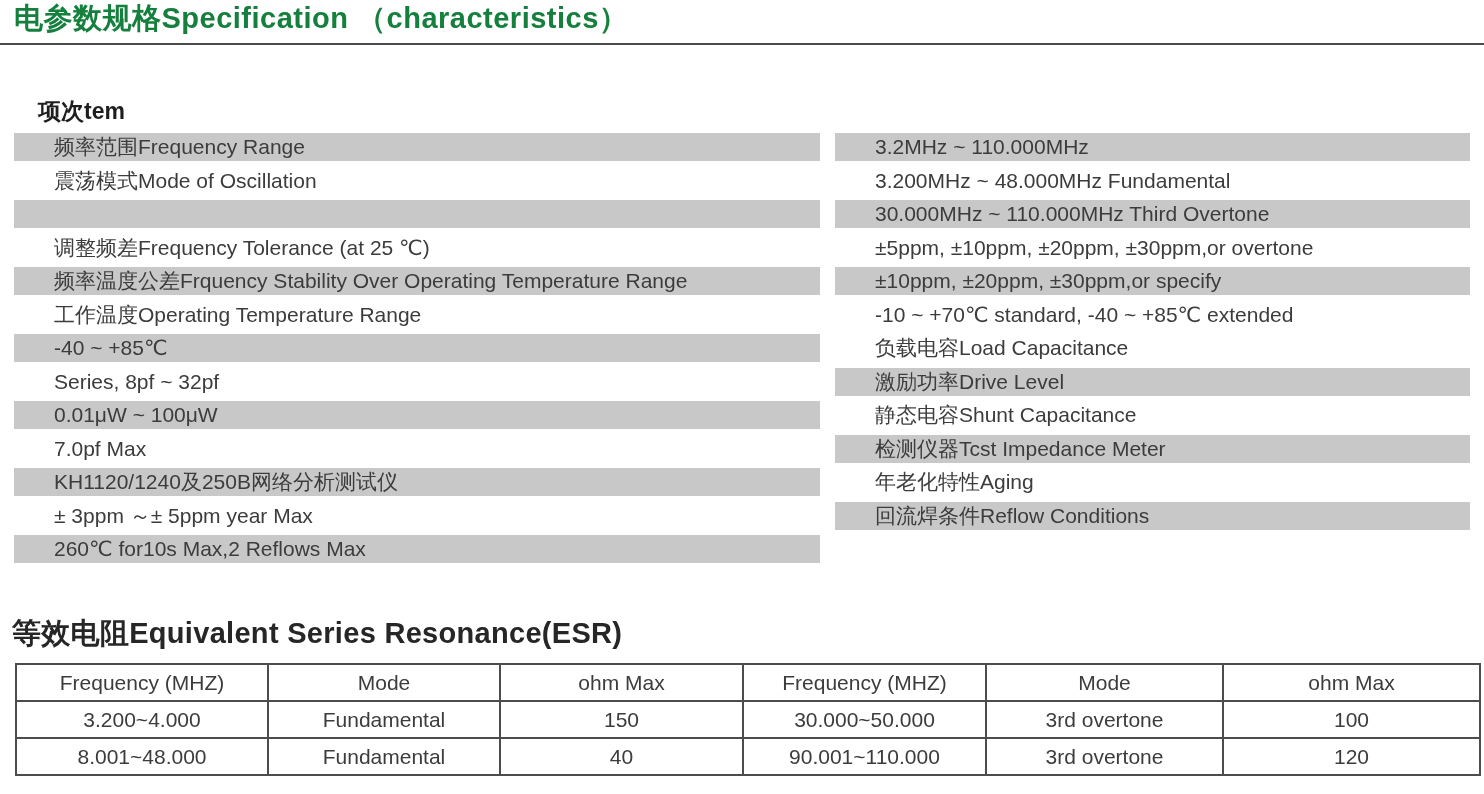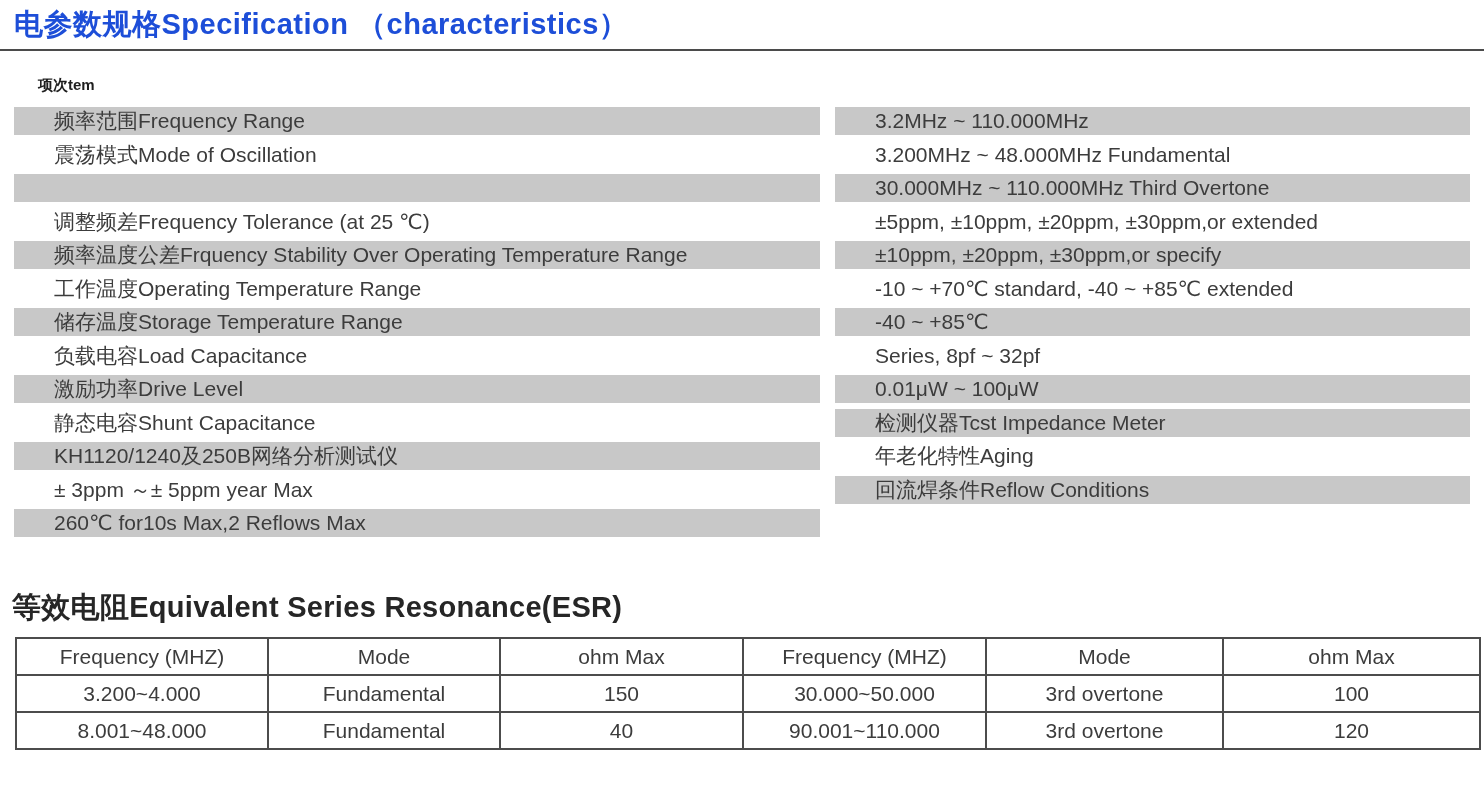--- a/index.html
+++ b/index.html
@@ -4,47 +4,48 @@
 <style>
   html, body { margin: 0; padding: 0; }
   body {
     width: 1484px; height: 794px;
     background: #ffffff;
     font-family: "Liberation Sans", "DejaVu Sans", sans-serif;
     color: #3c3c3c;
     overflow: hidden;
   }
   .main-title {
-    margin: 6px 0 0 14px;
+    margin: 0 0 0 14px;
     font-size: 29px;
     font-weight: 600;
-    color: #1d4ed8;
+    color: #15803d;
     letter-spacing: 0.5px;
     line-height: 36px;
   }
   .title-rule {
     margin-top: 7px;
     height: 2px;
     background: #4b4b4b;
     width: 1484px;
   }
   
   .spec-head {
     margin: 19px 0 0 14px;
     display: grid;
     grid-template-columns: 806px 635px;
     column-gap: 15px;
   }
   .spec-head .hcell {
     font-weight: bold;
-    font-size: 15px;
+    font-size: 23px;
     color: #1e1e1e;
     padding-left: 24px;
     line-height: 30px;
     white-space: nowrap;
+    margin-top: 32px;
   }
   .spec-grid {
     margin: 7px 0 0 14px;
     display: grid;
     grid-template-columns: 806px 635px;
     column-gap: 15px;
     row-gap: 5.5px;
   }
   .cell {
     height: 28px;
@@ -100,38 +101,38 @@
       <div class="cell shaded">频率范围Frequency Range</div>
       <div class="cell shaded">3.2MHz ~ 110.000MHz</div>
 
       <div class="cell">震荡模式Mode of Oscillation</div>
       <div class="cell">3.200MHz ~ 48.000MHz Fundamental</div>
 
       <div class="cell shaded"></div>
       <div class="cell shaded">30.000MHz ~ 110.000MHz Third Overtone</div>
 
       <div class="cell">调整频差Frequency Tolerance (at 25 ℃)</div>
-      <div class="cell">±5ppm, ±10ppm, ±20ppm, ±30ppm,or extended</div>
+      <div class="cell">±5ppm, ±10ppm, ±20ppm, ±30ppm,or overtone</div>
 
       <div class="cell shaded">频率温度公差Frquency Stability Over Operating Temperature Range</div>
       <div class="cell shaded">±10ppm, ±20ppm, ±30ppm,or specify</div>
 
       <div class="cell">工作温度Operating Temperature Range</div>
       <div class="cell">-10 ~ +70℃ standard, -40 ~ +85℃ extended</div>
 
-      <div class="cell shaded">储存温度Storage Temperature Range</div>
       <div class="cell shaded">-40 ~ +85℃</div>
 
       <div class="cell">负载电容Load Capacitance</div>
       <div class="cell">Series, 8pf ~ 32pf</div>
 
       <div class="cell shaded">激励功率Drive Level</div>
       <div class="cell shaded">0.01μW ~ 100μW</div>
 
       <div class="cell">静态电容Shunt Capacitance</div>
+      <div class="cell">7.0pf Max</div>
 
       <div class="cell shaded">检测仪器Tcst Impedance Meter</div>
       <div class="cell shaded">KH1120/1240及250B网络分析测试仪</div>
 
       <div class="cell">年老化特性Aging</div>
       <div class="cell">± 3ppm ～± 5ppm year Max</div>
 
       <div class="cell shaded">回流焊条件Reflow Conditions</div>
       <div class="cell shaded">260℃ for10s Max,2 Reflows Max</div>
     </div>

